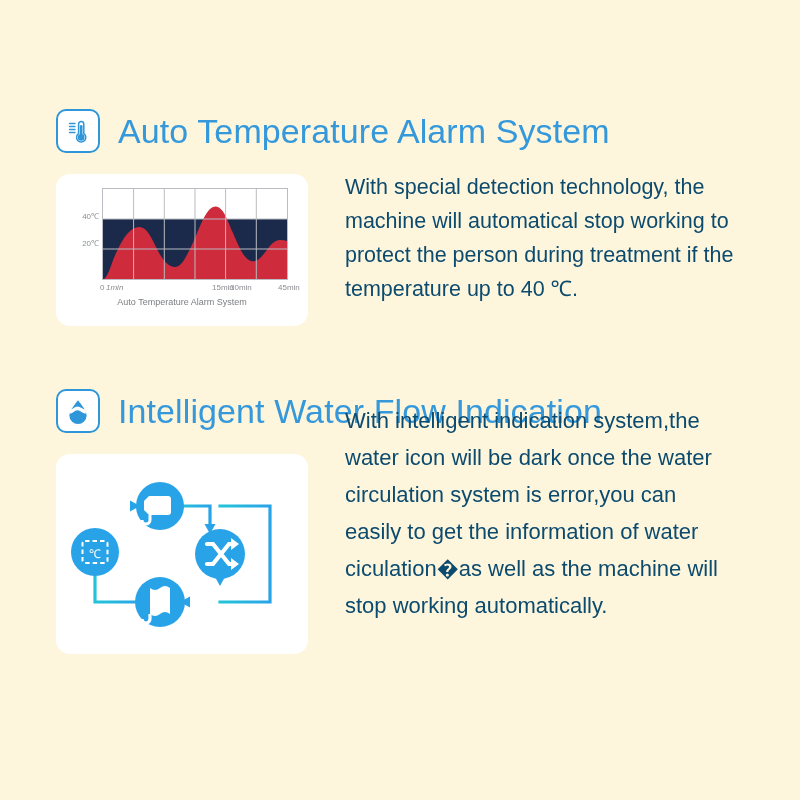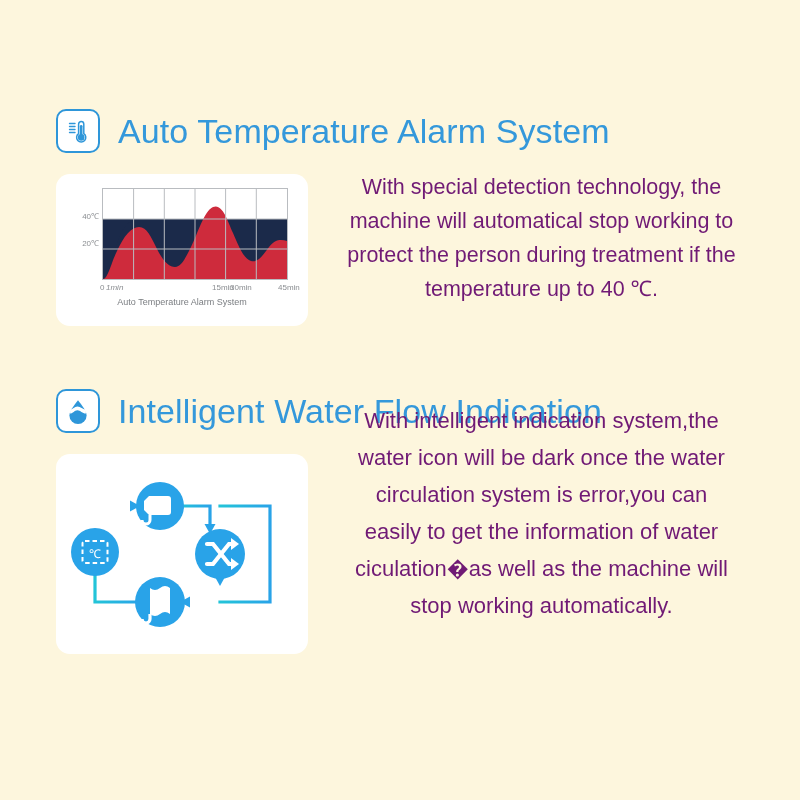--- a/index.html
+++ b/index.html
@@ -71,26 +71,25 @@
     height: 152px;
     padding: 10px 10px 12px 10px;
   }
   #flow-card {
     width: 252px;
     height: 200px;
     padding: 8px;
   }
   .copy {
     margin-left: 37px;
-    color: #701a75;
+    color: #0c4a6e;
     font-size: 21.5px;
     line-height: 34px;
     width: 440px;
     font-family: "Liberation Sans", sans-serif;
-    text-align: center;
   }
   #copy-temperature { margin-top: -4px; }
   #copy-waterflow  { margin-top: -52px; font-size: 22px; line-height: 37px; }
 
   
   .chart-wrap {
     position: relative;
     width: 232px;
     height: 118px;
   }

